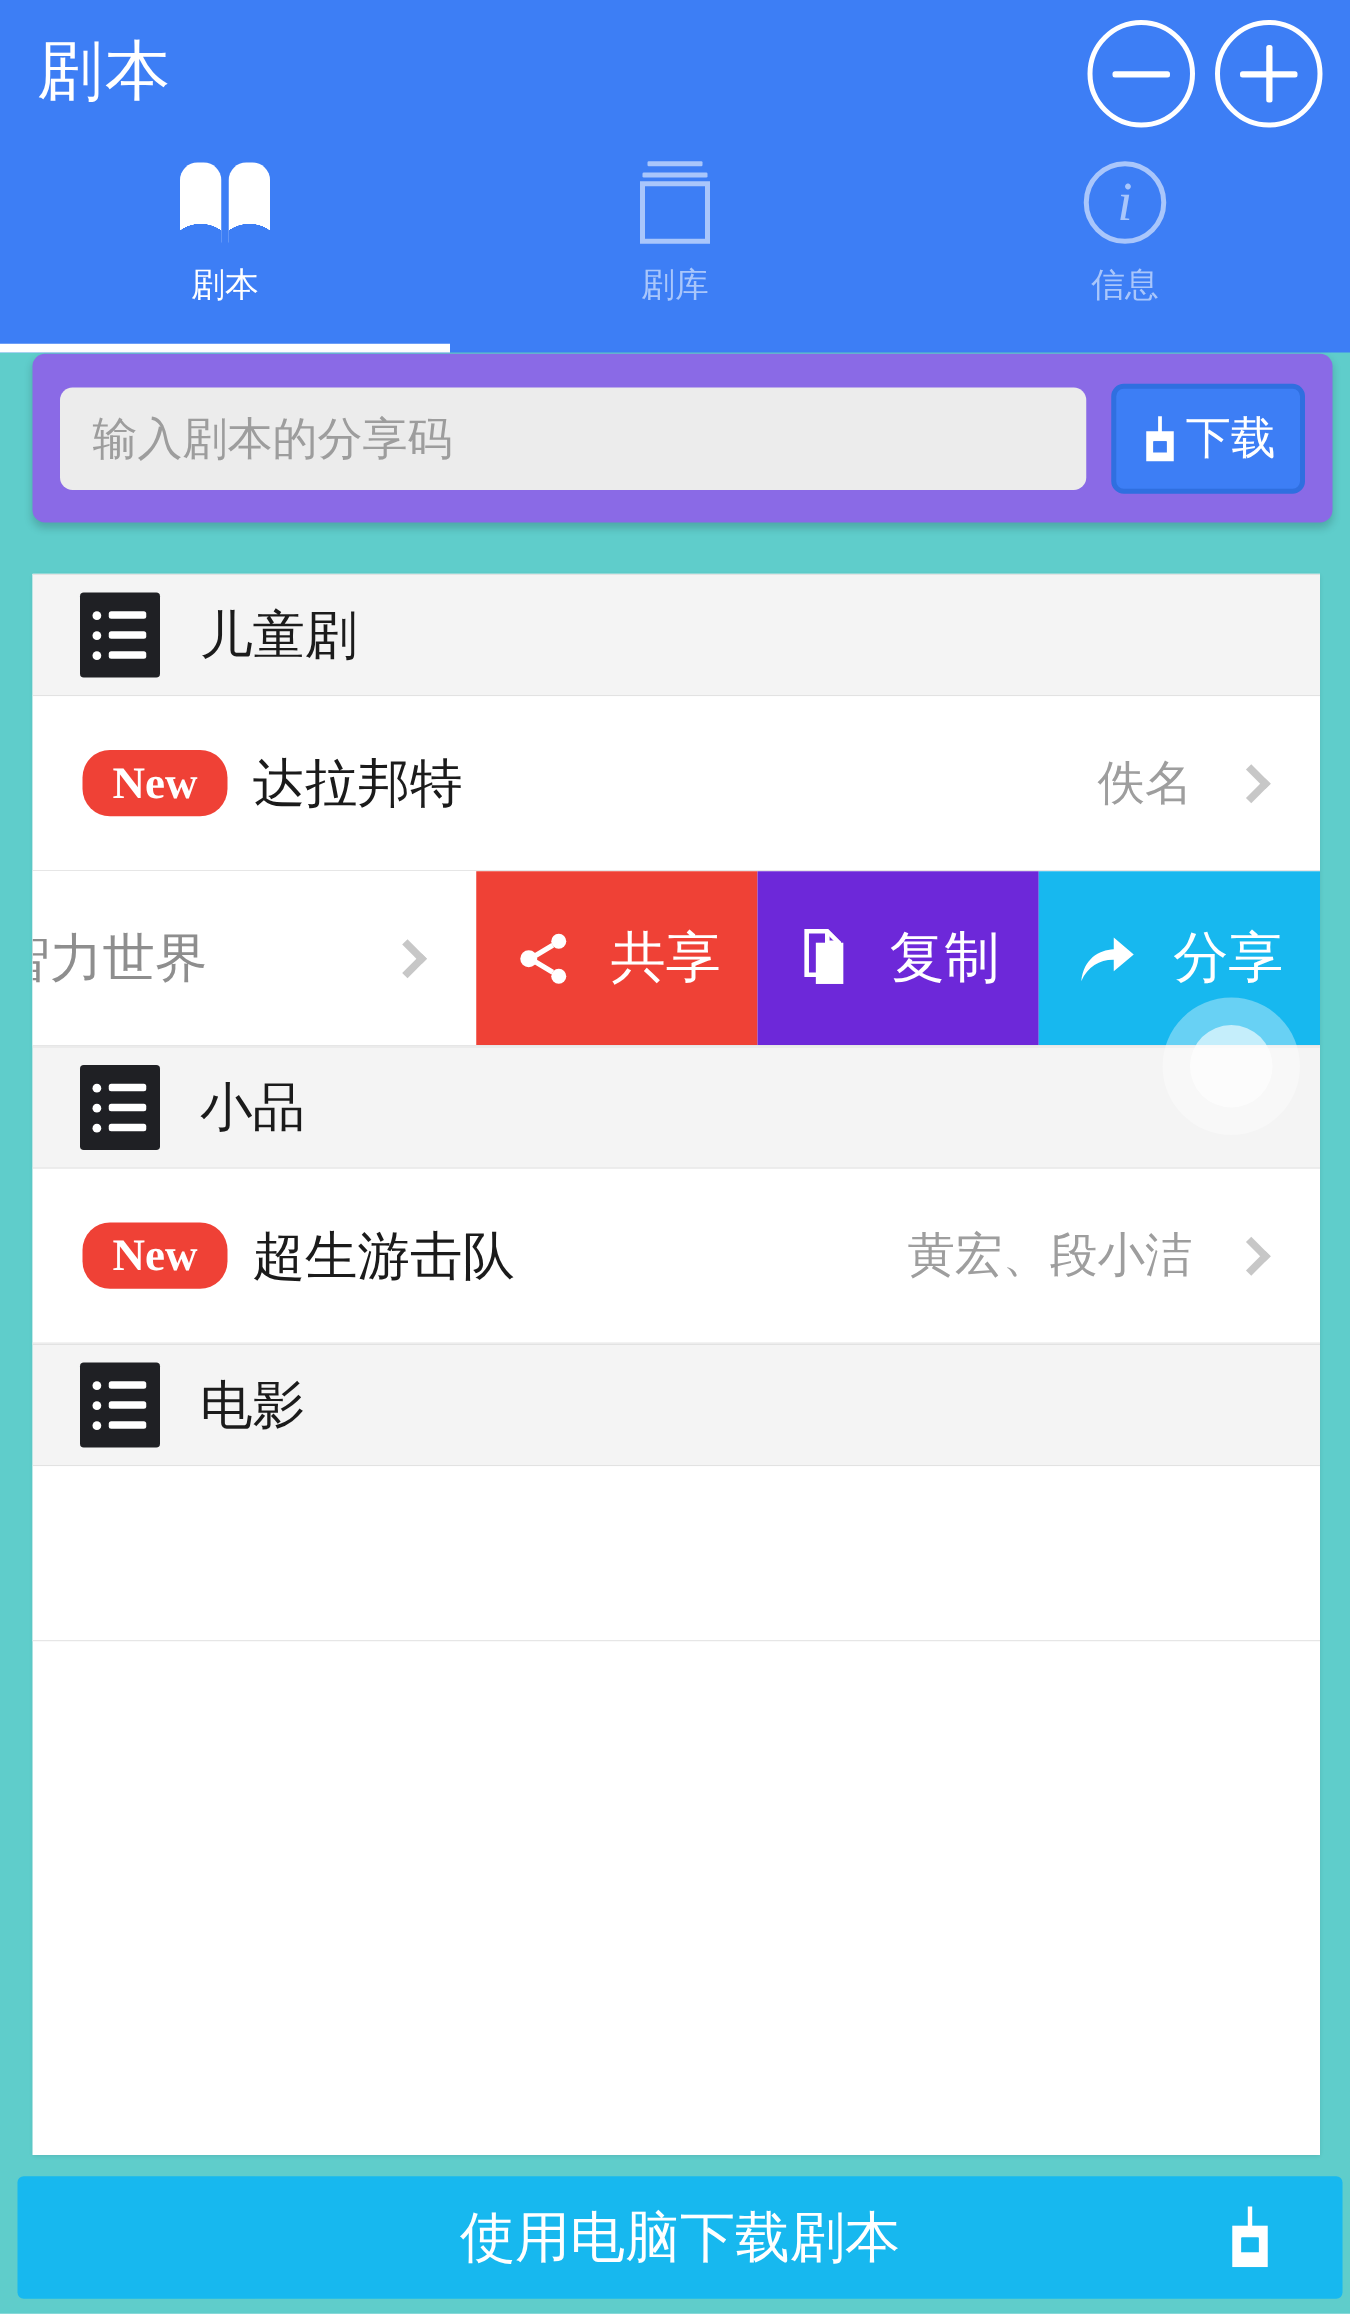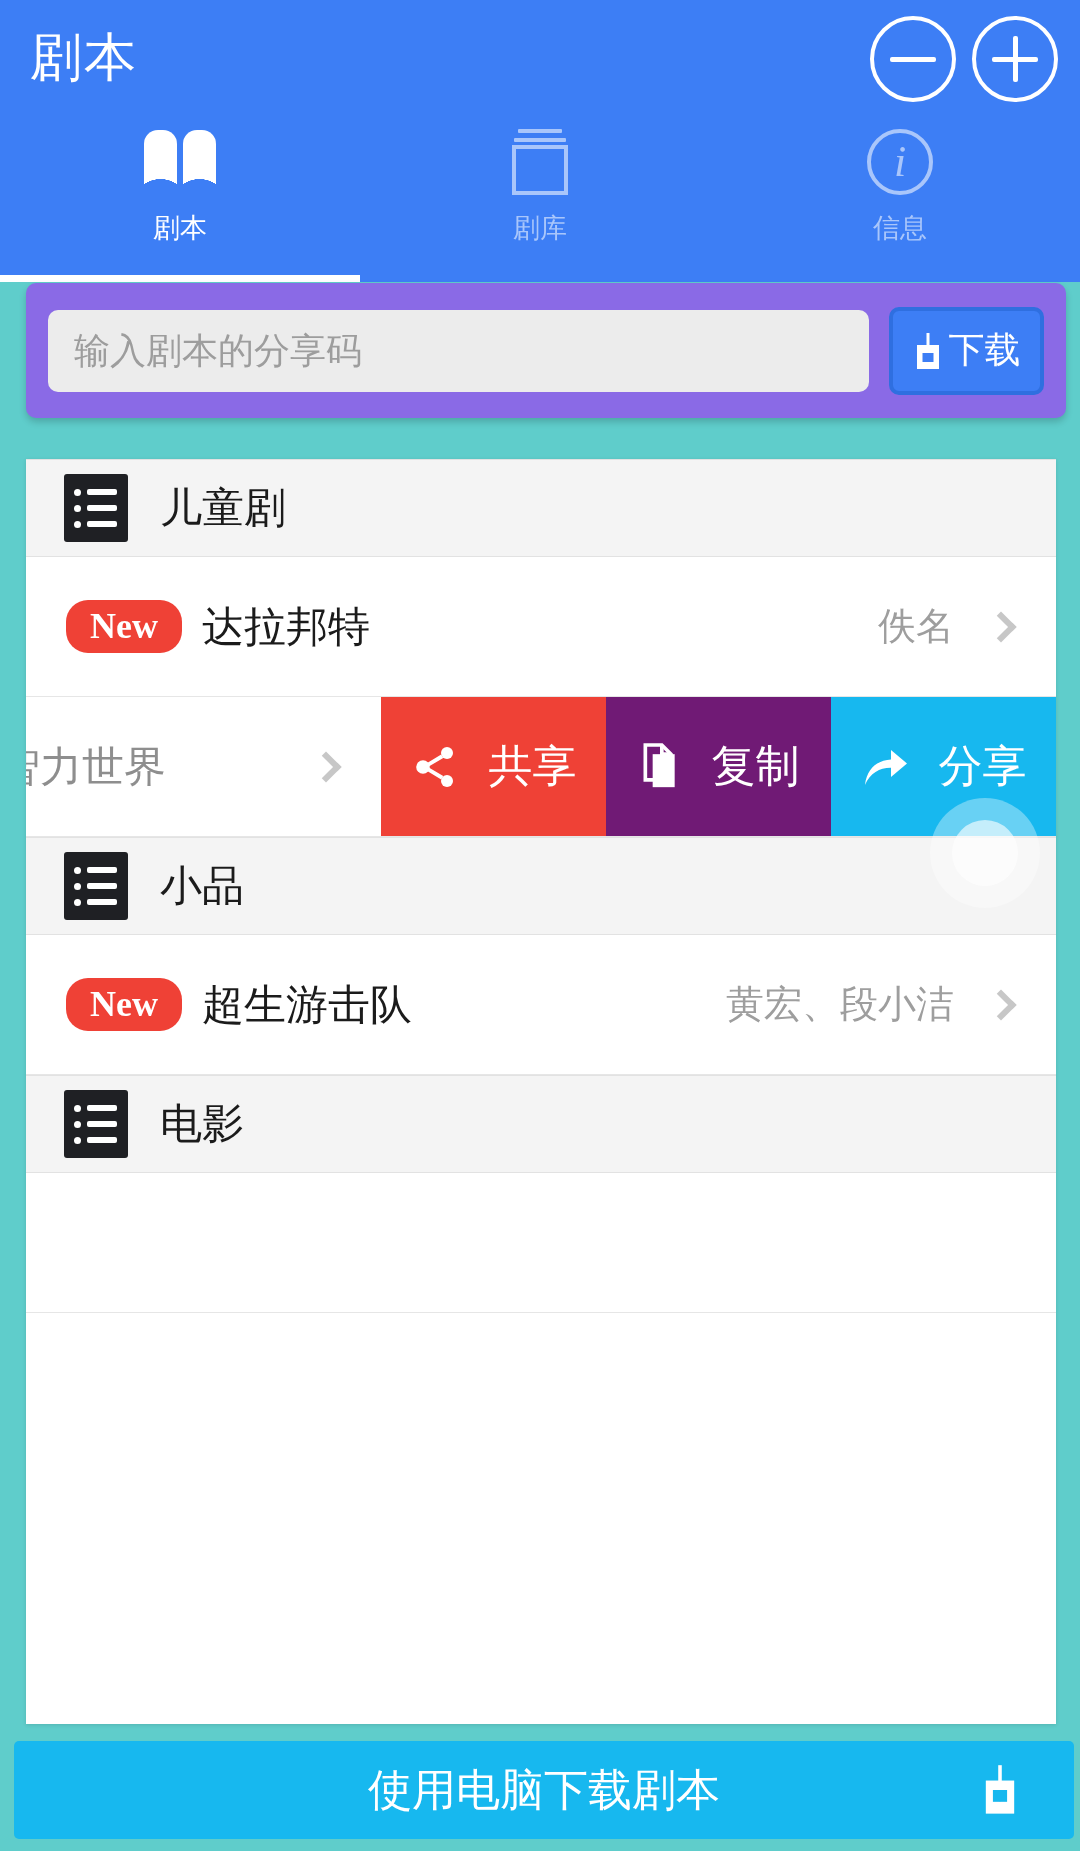--- a/index.html
+++ b/index.html
@@ -138,21 +138,21 @@
     width: 355px; height: 100%; display: flex; align-items: center; background: #fff;
     padding-left: 0; overflow: hidden; flex: none;
   }
   .row.swiped .front .row-title { margin-left: -28px; font-size: 42px; color: #8e8e8e; }
   .swipe-actions { display: flex; height: 100%; flex: 1; }
   .sw-btn {
     flex: 1; display: flex; align-items: center; justify-content: center; gap: 30px;
     color: #fff; font-size: 44px; cursor: pointer;
   }
   .sw-share { background: #ef4136; }
-  .sw-copy  { background: #701a75; text-align: right; }
+  .sw-copy  { background: #6d28d9; text-align: right; }
   .sw-fwd   { background: #17b8ef; }
 
   
   .ripple {
     position: absolute; left: 930px; top: 798px; width: 110px; height: 110px;
     border-radius: 50%; background: rgba(255,255,255,0.35);
     display: flex; align-items: center; justify-content: center; pointer-events: none;
   }
   .ripple .core {
     width: 66px; height: 66px; border-radius: 50%; background: rgba(255,255,255,0.62);

